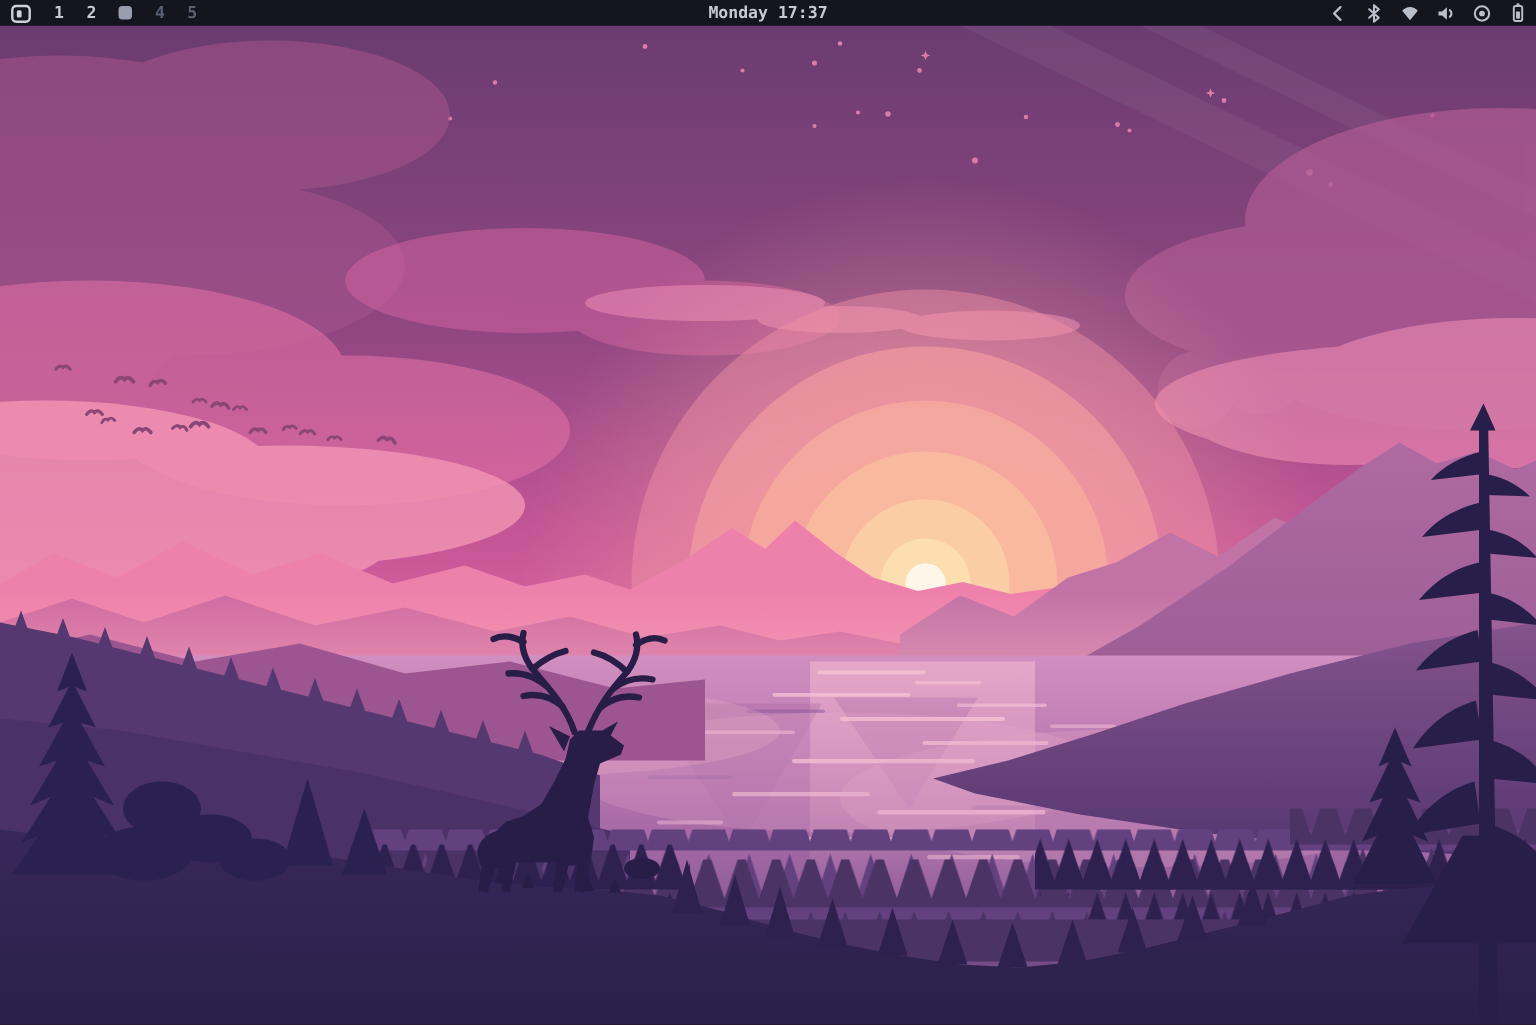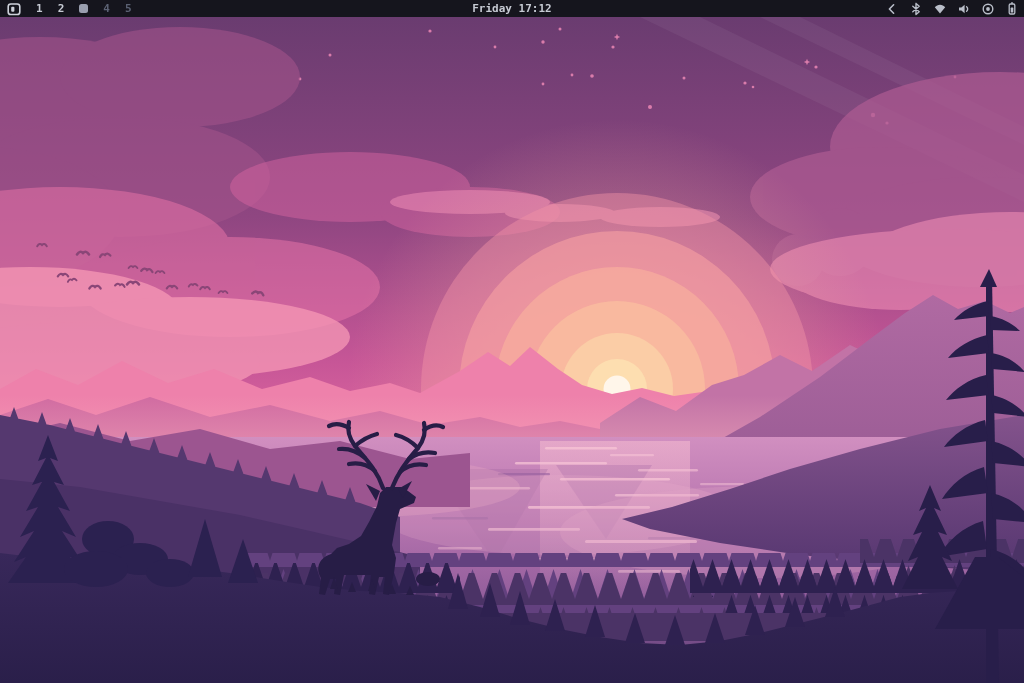--- a/index.html
+++ b/index.html
@@ -27,21 +27,21 @@
           <rect x="1.2" y="2" width="11.6" height="10.5" rx="2.6" fill="none" stroke="#cdd1da" stroke-width="1.6"></rect>
           <rect x="4.2" y="4.8" width="3.2" height="4.9" rx="1" fill="#cdd1da"></rect>
         </svg>
       </span>
       <span class="ws">1</span>
       <span class="ws">2</span>
       <span class="ws-active"></span>
       <span class="ws dim">4</span>
       <span class="ws dim">5</span>
     </div>
-    <div class="bar-clock">Friday 17:12</div>
+    <div class="bar-clock">Monday 17:37</div>
     <div class="bar-right">
       <span class="tray-icon">
         <svg width="14" height="14" viewBox="0 0 14 14">
             <path d="M8.6,2.8 L4.4,7 L8.6,11.2" fill="none" stroke="#b9bec9" stroke-width="1.6" stroke-linecap="round" stroke-linejoin="round"></path>
           </svg>
       </span>
       <span class="tray-icon">
         <svg width="14" height="14" viewBox="0 0 14 14">
             <path d="M7,1.5 L7,12.5 M7,1.5 L10.2,4.2 L3.8,9.8 M7,12.5 L10.2,9.8 L3.8,4.2" fill="none" stroke="#b9bec9" stroke-width="1.4" stroke-linecap="round" stroke-linejoin="round"></path>
           </svg>

